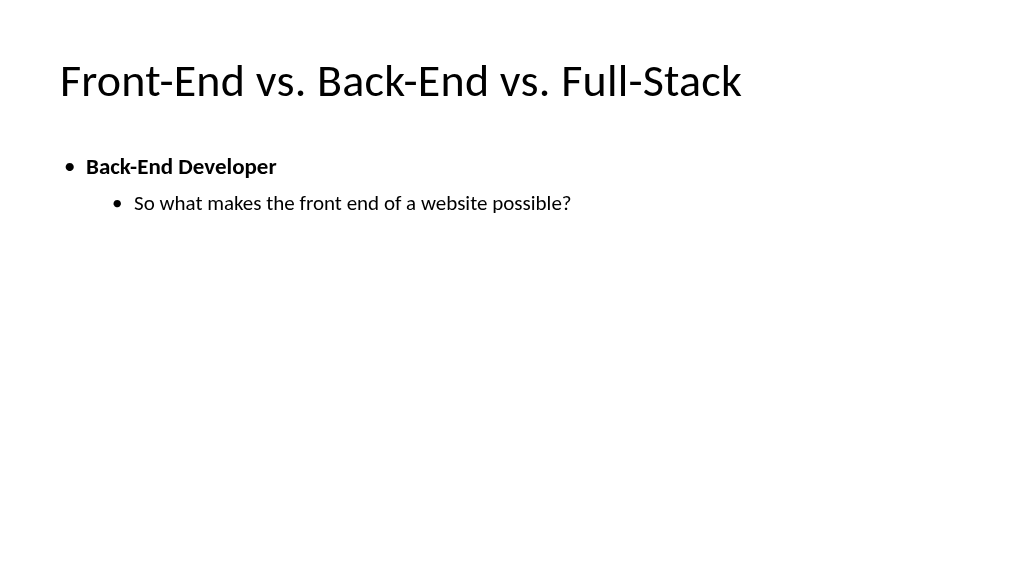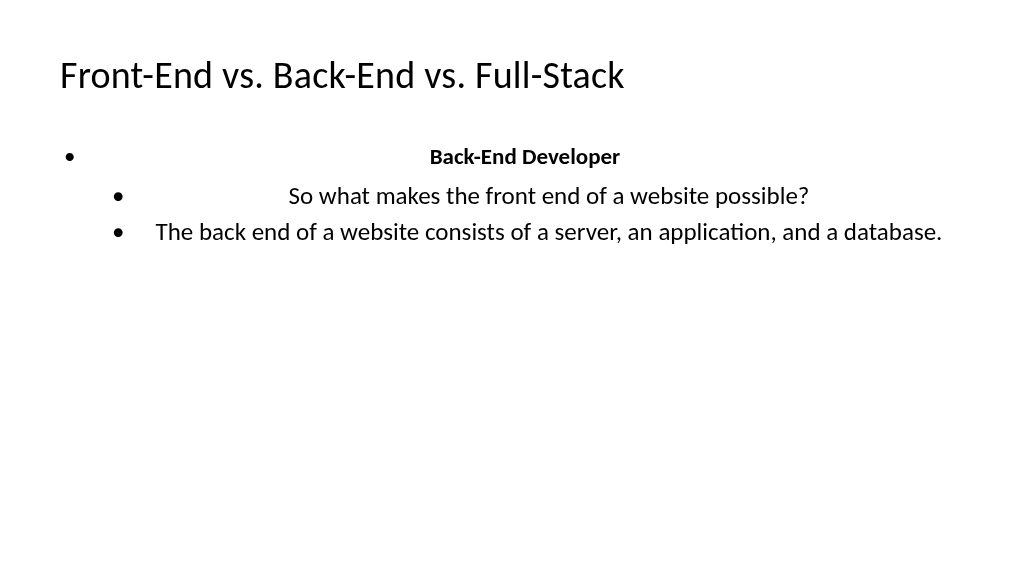--- a/index.html
+++ b/index.html
@@ -10,51 +10,50 @@
     body {
       width: 1024px;
       height: 576px;
       background: #ffffff;
       font-family: Calibri, 'Segoe UI', Arial, sans-serif;
       color: #000000;
       padding: 52px 60px 40px 60px;
       overflow: hidden;
     }
     .slide-title {
-      font-size: 38px;
+      font-size: 46px;
       font-weight: 400;
       margin-bottom: 44px;
       letter-spacing: 0.2px;
     }
     .outer-list {
       list-style: none;
       padding-left: 2px;
     }
     .outer-item {
       font-size: 23px;
       font-weight: 700;
       position: relative;
       padding-left: 24px;
       margin-bottom: 6px;
-      text-align: center;
     }
     .outer-item::before {
       content: "•";
       position: absolute;
       left: 2px;
       top: 0;
       font-weight: 400;
     }
     .inner-list {
       list-style: none;
       padding-left: 26px;
       margin-top: 10px;
     }
     .inner-item {
-      font-size: 25px;
+      font-size: 21px;
       font-weight: 400;
       position: relative;
       padding-left: 22px;
       line-height: 1.28;
       margin-bottom: 4px;
     }
     .inner-item::before {
       content: "•";
       position: absolute;
       left: 0;
@@ -64,16 +63,15 @@
 </head>
 <body>
 
 <h1 class="slide-title">Front-End vs. Back-End vs. Full-Stack</h1>
 
 <ul class="outer-list">
   <li class="outer-item">
     <span>Back-End Developer</span>
     <ul class="inner-list">
       <li class="inner-item">So what makes the front end of a website possible?</li>
-      <li class="inner-item">The back end of a website consists of a server, an application, and a database.</li>
     </ul>
   </li>
 </ul>
 
 </body></html>

